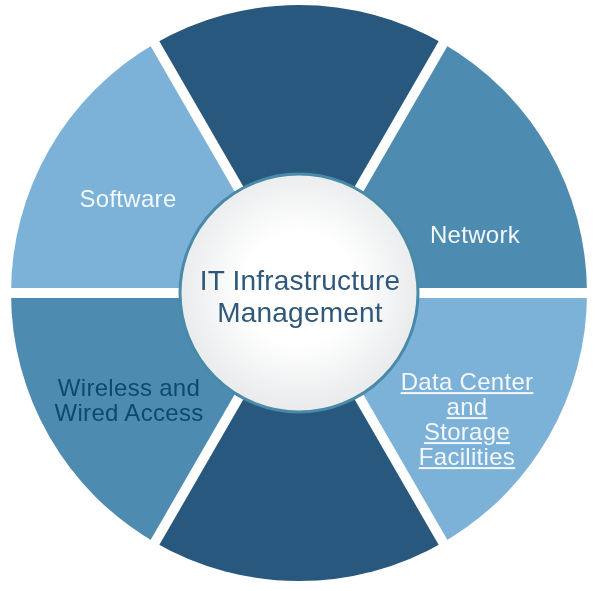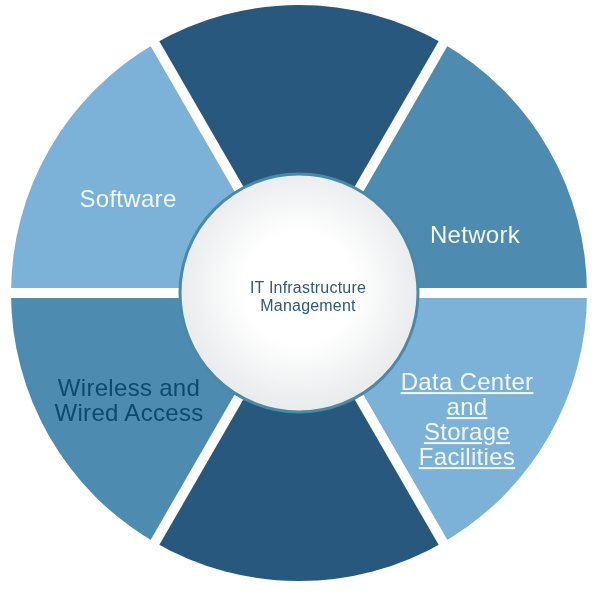--- a/index.html
+++ b/index.html
@@ -28,25 +28,24 @@
     font-size: 24px;
     line-height: 1.04;
     letter-spacing: 0.3px;
     font-weight: 400;
   }
   .center-label {
     position: absolute;
     transform: translate(-50%, -50%);
     text-align: center;
     white-space: pre-line;
-    font-size: 16px;
+    font-size: 28px;
     line-height: 1.15;
     letter-spacing: 0.2px;
     font-weight: 400;
-    margin-left: 8px;
   }
   
   .pos-hardware   { left: 300px; top:  89px; }
   .pos-network    { left: 475px; top: 196px; margin-top: 39px; }
   .pos-datacenter { left: 467px; top: 420px; text-decoration: underline; }
   .pos-virtual    { left: 303px; top: 498px; }
   .pos-wireless   { left: 129px; top: 401px; }
   .pos-software   { left: 128px; top: 199px; text-align: center; }
   .pos-center     { left: 300px; top: 297px; }
 </style>

